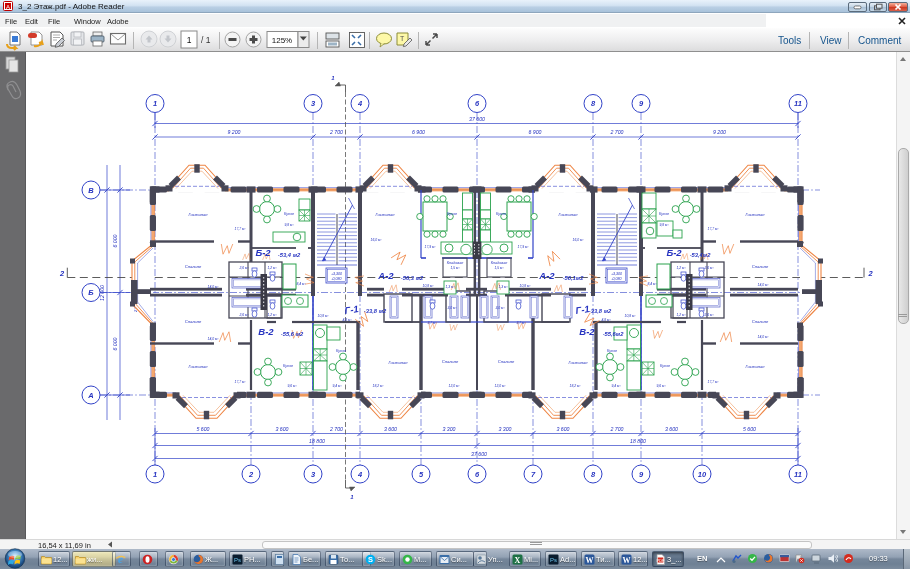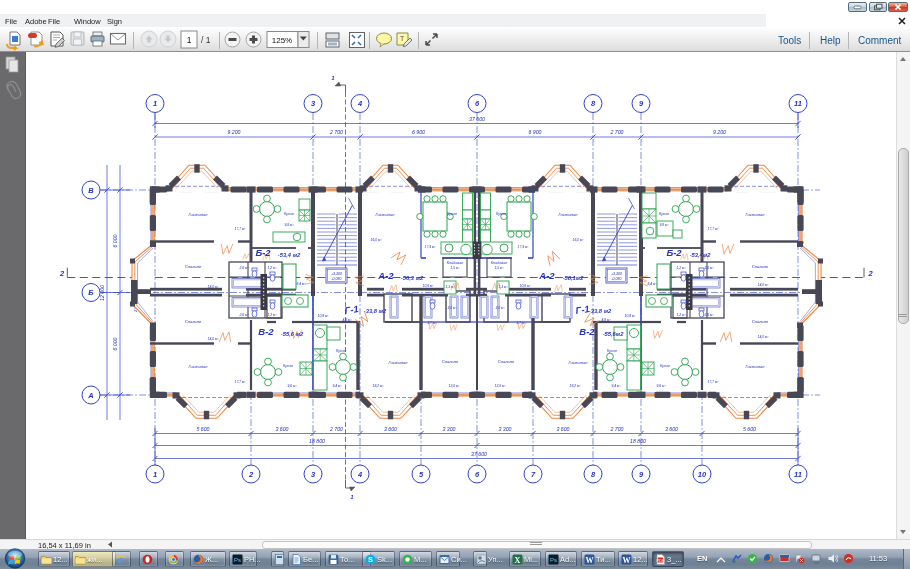--- a/index.html
+++ b/index.html
@@ -913,43 +913,51 @@
     </div>
 <svg style="position:absolute;left:100px;top:540px" width="20" height="9">
       <path d="M8 4.5 l4 -3 v6 z" fill="#555"></path>
     </svg>
 <div id="hthumb"></div>
 <svg style="position:absolute;left:530px;top:541px" width="20" height="8">
       <rect x="0" y="1" width="12" height="1" fill="#999"></rect>
       <rect x="0" y="3" width="12" height="1" fill="#999"></rect>
     </svg>
 
+<div id="title">
+  <svg id="pdficon" viewBox="0 0 10 10">
+        <rect x="0.5" y="0.5" width="9" height="9" rx="1" fill="#fff" stroke="#b00"></rect>
+        <path d="M2 2 h6 v6 h-6 z" fill="#c00"></path>
+        <text x="5" y="7.5" font-size="6" fill="#fff" text-anchor="middle" font-family="Liberation Sans">A</text>
+      </svg>
+  <span class="txt">3_2 Этаж.pdf - Adobe Reader</span>
+</div>
 <div class="wbtn" id="bmin">
       <svg width="17" height="8" viewBox="0 0 17 8">
         <rect x="5" y="3" width="7" height="2.8" rx="1.4" fill="#fff" stroke="#444" stroke-width="0.7"></rect>
       </svg>
     </div>
 <div class="wbtn" id="bmax">
       <svg width="16" height="8" viewBox="0 0 16 8">
         <rect x="4.5" y="2.8" width="5.5" height="4" fill="none" stroke="#555" stroke-width="1"></rect>
         <rect x="6.5" y="1.2" width="5.5" height="4" fill="#dde8f2" stroke="#555" stroke-width="1"></rect>
       </svg>
     </div>
 <div class="wbtn" id="bclose">
       <svg width="18" height="8" viewBox="0 0 18 8">
         <path d="M6.5 1.5 L11.5 6.5 M11.5 1.5 L6.5 6.5" stroke="#fff" stroke-width="1.7"></path>
       </svg>
     </div>
 
 <div id="menubar">
   <span style="left:5px">File</span>
-      <span style="left:25px">Adobe</span>
+      <span style="left:25px">Edit</span>
       <span style="left:48px">File</span>
       <span style="left:74px">Window</span>
-      <span style="left:107px">Sign</span>
+      <span style="left:107px">Adobe</span>
   <svg style="position:absolute;left:897px;top:2px" width="10" height="10">
         <path d="M2 2 L8 8 M8 2 L2 8" stroke="#222" stroke-width="1.6"></path>
       </svg>
 </div>
 
 <div id="toolbar">
   <svg style="position:absolute;left:0;top:0" width="910" height="24">
 
     <g transform="translate(6,3)">
           <path d="M4 1 h7 l3 3 v10 h-10 z" fill="#fff" stroke="#666" stroke-width="0.9"></path>
@@ -1039,21 +1047,21 @@
         </g>
   </svg>
   <div class="tsep" style="left:133px"></div>
   <div class="tsep" style="left:219px"></div>
   <div class="tsep" style="left:317px"></div>
   <div class="tsep" style="left:369px"></div>
   <div class="tsep" style="left:418px"></div>
   <div class="tsep" style="left:809px"></div>
   <div class="tsep" style="left:848px"></div>
   <span class="tbtxt" style="left:778px">Tools</span>
-  <span class="tbtxt" style="left:820px">Help</span>
+  <span class="tbtxt" style="left:820px">View</span>
   <span class="tbtxt" style="left:858px">Comment</span>
 </div>
 
 <div id="taskbar"></div>
 <svg style="position:absolute;left:3px;top:548px" width="24" height="21">
   <defs>
         <radialGradient id="orb" cx="50%" cy="40%">
           <stop offset="0%" stop-color="#d8f0fc"></stop>
           <stop offset="45%" stop-color="#4e9ad8"></stop>
           <stop offset="100%" stop-color="#1a4a80"></stop>
@@ -1101,21 +1109,21 @@
         <circle cx="5.5" cy="5.5" r="2" fill="#3a7bd5" stroke="#fff" stroke-width="0.7"></circle>
       </svg>
     </div>
 <div class="tb" style="left:190px;width:36px">
       <svg class="ic" viewBox="0 0 11 11">
         <circle cx="5.5" cy="5.5" r="4.8" fill="#2a5d9e"></circle>
         <path d="M5.5 1 a4.5 4.5 0 1 1 -4.3 5.8 q1.2 1.8 3 1.5 a3.5 3.5 0 0 0 3 -4.5 l-1.5 -1.5 z" fill="#e8762d"></path>
       </svg>
       <span class="lbl">Ж...</span>
     </div>
-<div class="tb" style="left:229px;width:28px">
+<div class="tb" style="left:229px;width:38px">
       <svg class="ic" viewBox="0 0 11 11">
         <rect x="0.5" y="0.5" width="10" height="10" rx="1" fill="#0a1c2e"></rect>
         <text x="5.5" y="8" font-size="6" fill="#6ac0e8" text-anchor="middle" font-family="Liberation Sans">Ps</text>
       </svg>
       <span class="lbl">PH...</span>
     </div>
 <div class="tb" style="left:271px;width:13px">
       <svg class="ic" viewBox="0 0 11 11">
         <rect x="1.5" y="0.5" width="8" height="10" fill="#cfe0f0" stroke="#5a7a9a" stroke-width="0.7"></rect>
         <rect x="3" y="2" width="5" height="2" fill="#3a6ea8"></rect>
@@ -1143,21 +1151,21 @@
       </svg>
       <span class="lbl">Sk...</span>
     </div>
 <div class="tb" style="left:399px;width:33px">
       <svg class="ic" viewBox="0 0 11 11">
         <circle cx="5.5" cy="5.5" r="4.8" fill="#35b648"></circle>
         <circle cx="5.5" cy="5.5" r="2.2" fill="#fff"></circle>
       </svg>
       <span class="lbl">М...</span>
     </div>
-<div class="tb" style="left:436px;width:24px">
+<div class="tb" style="left:436px;width:38px">
       <svg class="ic" viewBox="0 0 11 11">
         <rect x="0.5" y="1" width="10" height="9" rx="1" fill="#3a6ea8"></rect>
         <rect x="1.5" y="3" width="8" height="6" fill="#e8eef5"></rect>
         <path d="M1.5 3 l4 3.5 l4 -3.5" stroke="#3a6ea8" stroke-width="0.8" fill="none"></path>
       </svg>
       <span class="lbl">Си...</span>
     </div>
 <div class="tb" style="left:473px;width:14px">
       <svg class="ic" viewBox="0 0 11 11">
         <rect x="1" y="1" width="9" height="9" rx="1" fill="#d8dde2" stroke="#8a9aa8" stroke-width="0.6"></rect>
@@ -1232,16 +1240,16 @@
       <path d="M3 10 h5" stroke="#5a6a7a" stroke-width="1"></path>
     </svg>
 <svg style="position:absolute;left:827px;top:553px" width="11" height="11" viewBox="0 0 11 11">
       <path d="M1.5 4 h2.5 l3 -2.8 v8.6 l-3 -2.8 h-2.5 z" fill="#e8eef5"></path>
       <path d="M8.5 3.5 q2 2 0 4 M9.8 2 q3 3.5 0 7" stroke="#e8eef5" stroke-width="0.9" fill="none"></path>
     </svg>
 <svg style="position:absolute;left:843px;top:553px" width="11" height="11" viewBox="0 0 11 11">
       <circle cx="5.5" cy="5.5" r="4.5" fill="#d42b1e"></circle>
       <path d="M3 7 q2.5 -4 5 -1" stroke="#fff" stroke-width="1.1" fill="none"></path>
     </svg>
-<span class="tray" style="left:869px;top:554px">11:53</span>
+<span class="tray" style="left:869px;top:554px">09:33</span>
 <div style="position:absolute;left:903px;top:549px;width:7px;height:20px;background:linear-gradient(180deg,#b8c2cc,#8a98a8);border-left:1px solid #5a6878"></div>
 
 </div>
 
 </body></html>

